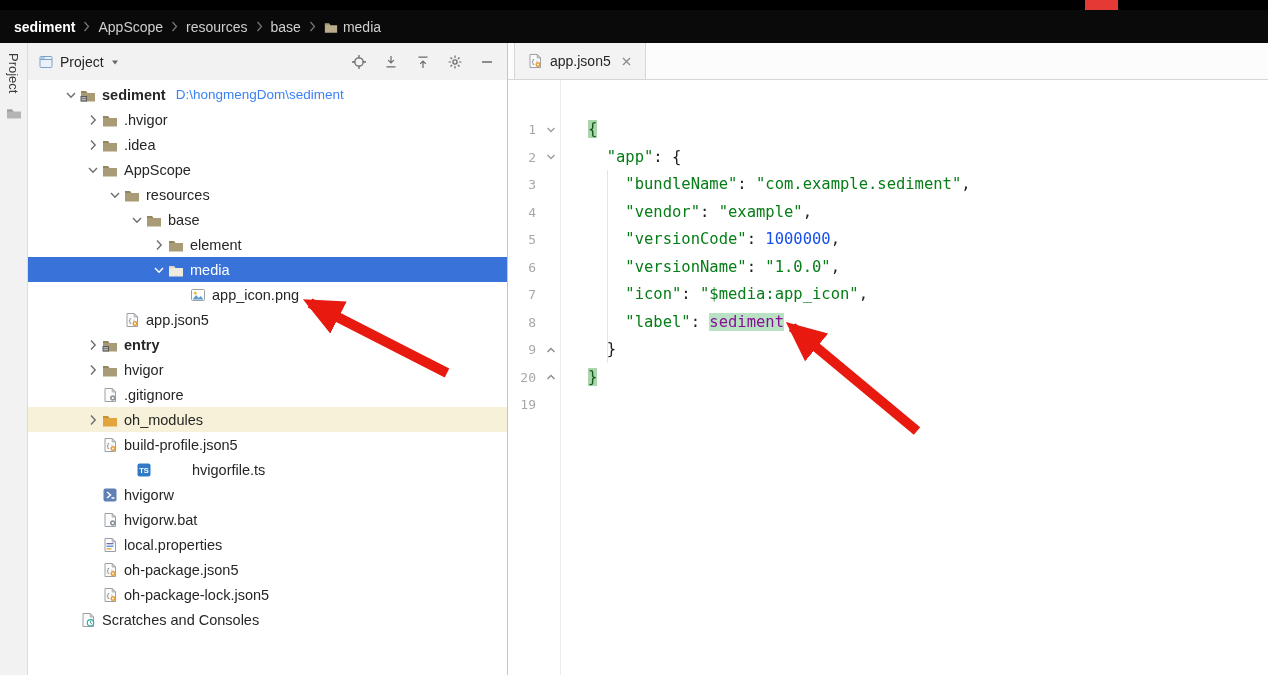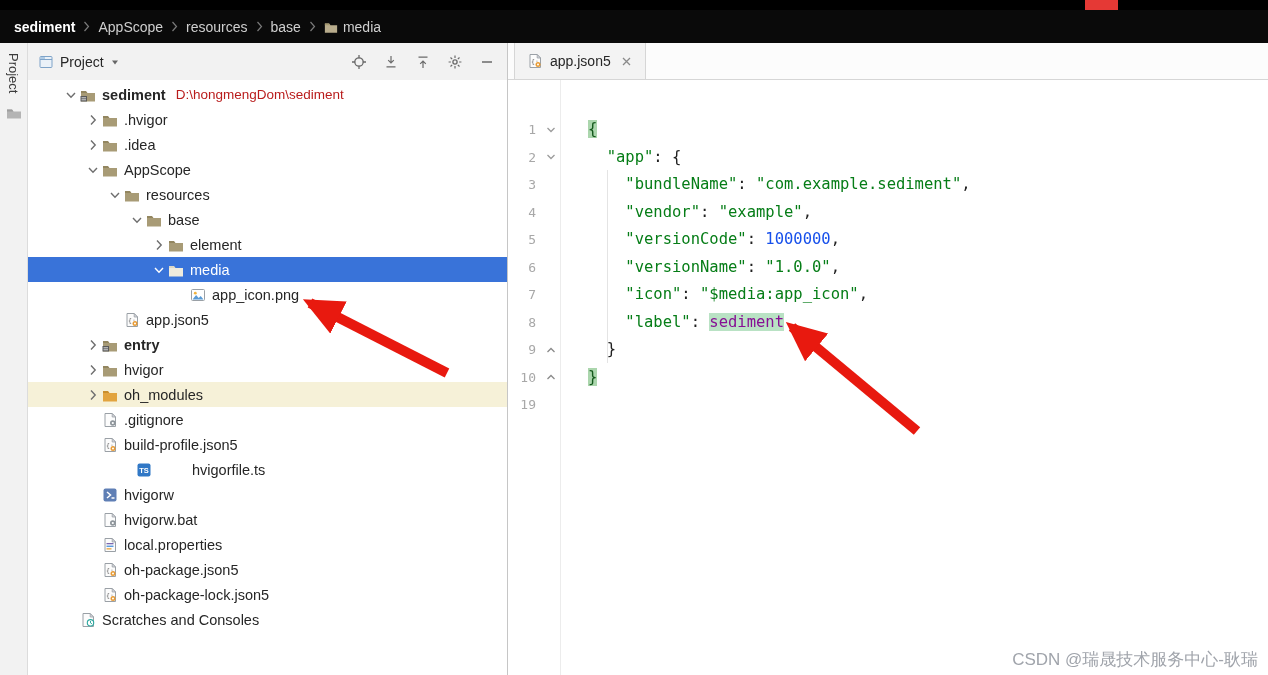--- a/index.html
+++ b/index.html
@@ -25,21 +25,21 @@
   .toolbar-icon{width:16px;height:16px;display:inline-flex;cursor:pointer;}
 
   .tree{flex:1;padding-top:2px;overflow:hidden;font-size:14.5px;color:#262626;}
   .tree-row{height:25px;display:flex;align-items:center;white-space:nowrap;cursor:pointer;}
   .tree-row.selected{background:#3973d9;color:#fff;}
   .tree-row.highlighted{background:#f6f1d8;}
   .chevron{width:18px;height:16px;flex:none;display:inline-flex;align-items:center;justify-content:center;}
   .tree-icon{width:18px;height:16px;flex:none;display:inline-flex;align-items:center;}
   .t-label{margin-left:4px;}
   .t-label.bold{font-weight:bold;}
-  .t-suffix{margin-left:10px;color:#b91c1c;font-size:13.5px;}
+  .t-suffix{margin-left:10px;color:#3b82f6;font-size:13.5px;}
 
   .editor{position:absolute;top:43px;left:508px;width:760px;height:632px;background:#fff;display:flex;flex-direction:column;}
   .tabbar{height:37px;border-bottom:1px solid #d6d6d6;background:#fcfcfc;display:flex;align-items:stretch;flex:none;}
   .tab{display:flex;align-items:center;gap:7px;padding:0 12px;margin-left:6px;background:#f3f3f3;border-left:1px solid #d6d6d6;border-right:1px solid #d6d6d6;font-size:14px;color:#262626;cursor:pointer;}
   .tab-close{display:inline-flex;margin-left:2px;cursor:pointer;}
 
   .code-pane{flex:1;position:relative;padding-top:36px;font-family:"DejaVu Sans Mono",monospace;font-size:15.5px;}
   .gutter-divider{position:absolute;top:0;left:52px;width:1px;height:100%;background:#ececec;}
   .indent-guide{position:absolute;left:99px;top:90px;width:1px;height:193px;background:#e4e4e4;}
   .code-line{display:flex;height:27.5px;line-height:27.5px;}
@@ -329,45 +329,45 @@
             </svg>
           </span>
           <span class="tree-icon">
             <svg width="16" height="16" viewBox="0 0 16 16">
               <path d="M1 4h4.8l1.6 2H15v8.5H1z" fill="#A89B76"></path>
               <path d="M1 4h4.8l1.6 2H1z" fill="#93865F"></path>
             </svg>
           </span>
           <span class="t-label">hvigor</span>
         </div>
+        <div class="tree-row" style="padding-left: 56px;">
+          <span class="chevron"></span>
+          <span class="tree-icon">
+            <svg width="16" height="16" viewBox="0 0 16 16">
+              <path d="M3 1.5h7.2L13.5 5v9.5H3z" fill="#FCFCFC" stroke="#9AA0A6"></path>
+              <path d="M10.2 1.5L13.5 5h-3.3z" fill="#D9DCDF" stroke="#9AA0A6" stroke-width="0.8"></path>
+              <circle cx="10.8" cy="11" r="2.8" fill="#8E959B"></circle>
+              <circle cx="10.8" cy="11" r="1.1199999999999999" fill="#fff"></circle>
+            </svg>
+          </span>
+          <span class="t-label">.gitignore</span>
+        </div>
         <div class="tree-row highlighted" style="padding-left: 56px;">
           <span class="chevron">
             <svg width="16" height="16" viewBox="0 0 16 16">
               <path d="M6 3.5L10.2 8L6 12.5" fill="none" stroke="#6E6E6E" stroke-width="1.4"></path>
             </svg>
           </span>
           <span class="tree-icon">
             <svg width="16" height="16" viewBox="0 0 16 16">
               <path d="M1 4h4.8l1.6 2H15v8.5H1z" fill="#E2A43F"></path>
               <path d="M1 4h4.8l1.6 2H1z" fill="#C98F2E"></path>
             </svg>
           </span>
           <span class="t-label">oh_modules</span>
-        </div>
-        <div class="tree-row" style="padding-left: 56px;">
-          <span class="chevron"></span>
-          <span class="tree-icon">
-            <svg width="16" height="16" viewBox="0 0 16 16">
-              <path d="M3 1.5h7.2L13.5 5v9.5H3z" fill="#FCFCFC" stroke="#9AA0A6"></path>
-              <path d="M10.2 1.5L13.5 5h-3.3z" fill="#D9DCDF" stroke="#9AA0A6" stroke-width="0.8"></path>
-              <circle cx="10.8" cy="11" r="2.8" fill="#8E959B"></circle>
-              <circle cx="10.8" cy="11" r="1.1199999999999999" fill="#fff"></circle>
-            </svg>
-          </span>
-          <span class="t-label">.gitignore</span>
         </div>
         <div class="tree-row" style="padding-left: 56px;">
           <span class="chevron"></span>
           <span class="tree-icon">
             <svg width="16" height="16" viewBox="0 0 16 16">
               <path d="M3 1.5h7.2L13.5 5v9.5H3z" fill="#FCFCFC" stroke="#9AA0A6"></path>
               <path d="M10.2 1.5L13.5 5h-3.3z" fill="#D9DCDF" stroke="#9AA0A6" stroke-width="0.8"></path>
               <text x="4" y="10.5" font-size="6.5" fill="#666" font-family="monospace">{;</text>
               <circle cx="11" cy="11.5" r="2.5" fill="#E89B35"></circle>
               <circle cx="11" cy="11.5" r="1" fill="#fff"></circle>
@@ -537,21 +537,21 @@
           <div class="code-line">
             <span class="ln">9</span>
             <span class="fold">
               <svg width="12" height="12" viewBox="0 0 12 12">
                 <path d="M2.5 8l3.5-3.5L9.5 8" stroke="#8a8a8a" stroke-width="1.3" fill="none"></path>
               </svg>
             </span>
             <span class="code"><span class="tk-pun">  }</span></span>
           </div>
           <div class="code-line">
-            <span class="ln">10</span>
+            <span class="ln">20</span>
             <span class="fold">
               <svg width="12" height="12" viewBox="0 0 12 12">
                 <path d="M2.5 8l3.5-3.5L9.5 8" stroke="#8a8a8a" stroke-width="1.3" fill="none"></path>
               </svg>
             </span>
             <span class="code"><span class="tk-brhl">}</span></span>
           </div>
           <div class="code-line">
             <span class="ln">19</span>
             <span class="fold"></span>
@@ -564,14 +564,13 @@
   <svg class="arrows" width="1268" height="675">
     <defs>
       <marker id="ah" markerWidth="4" markerHeight="3.6" refX="3.2" refY="1.8" orient="auto">
         <polygon points="0 0, 4 1.8, 0 3.6" fill="#e8190f"></polygon>
       </marker>
     </defs>
     <line x1="447" y1="373" x2="310" y2="303" stroke="#e8190f" stroke-width="10" marker-end="url(#ah)"></line>
     <line x1="917" y1="431" x2="792" y2="327" stroke="#e8190f" stroke-width="10" marker-end="url(#ah)"></line>
   </svg>
 
-  <div class="watermark">CSDN @瑞晟技术服务中心-耿瑞</div>
 </div>
 
 </body></html>

